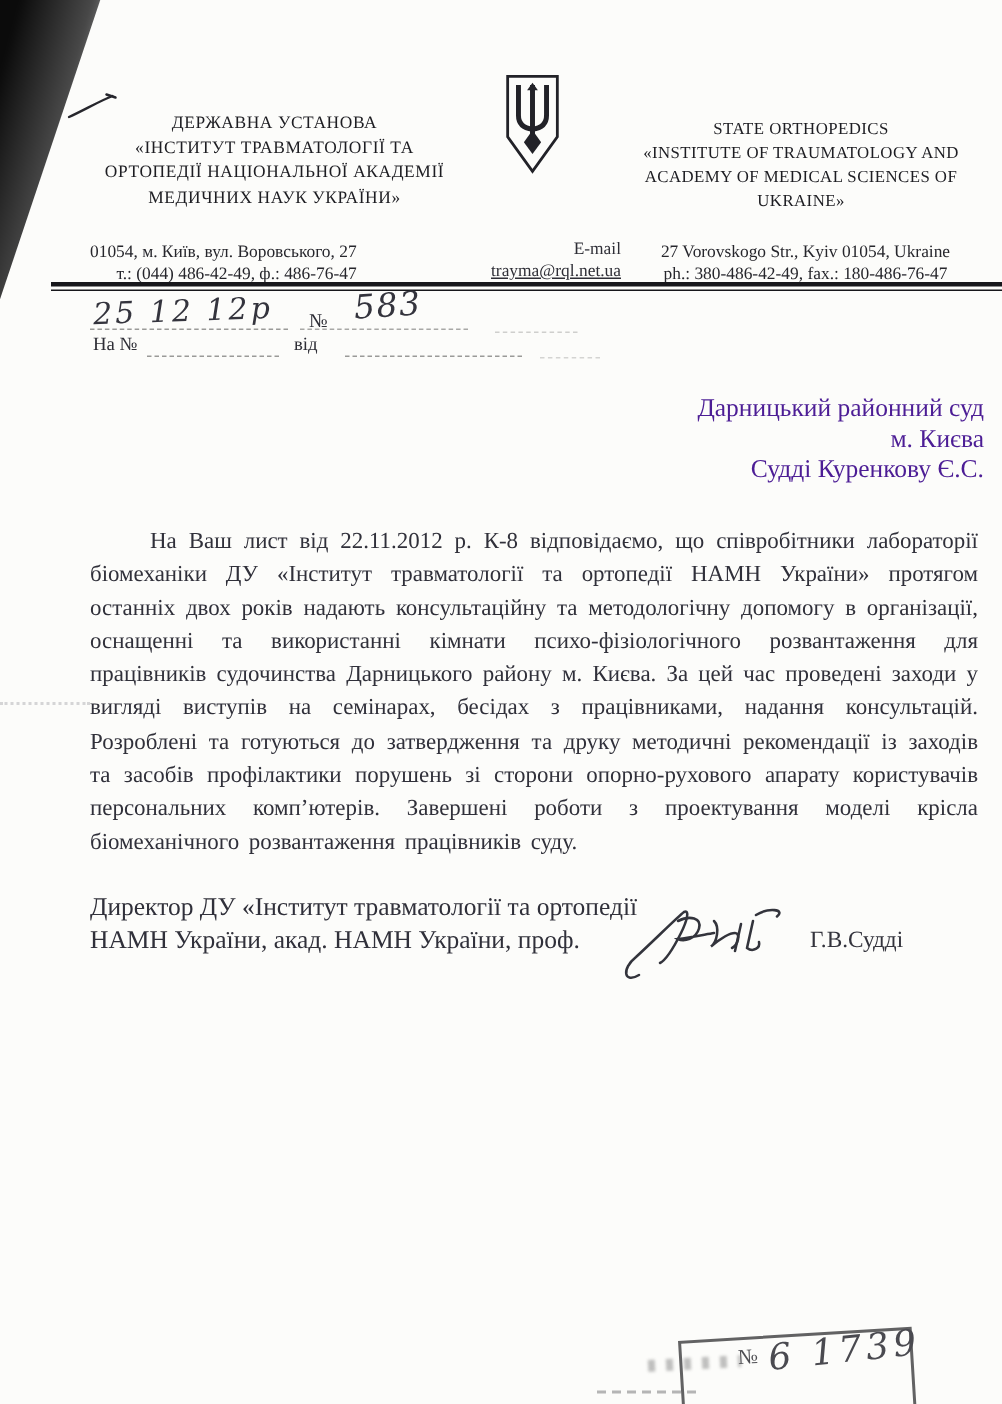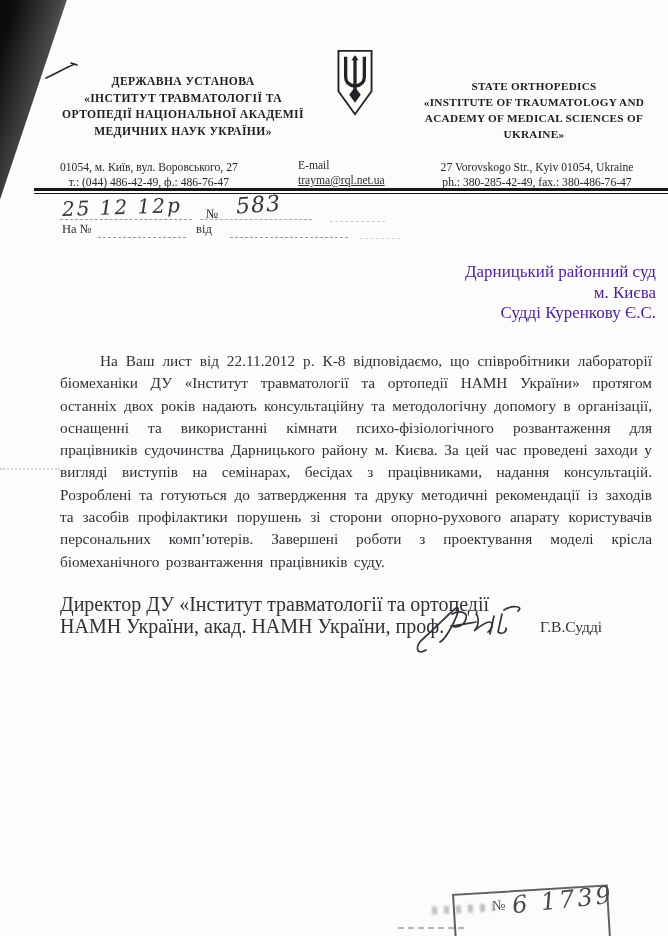--- a/index.html
+++ b/index.html
@@ -16,29 +16,29 @@
     clip-path:polygon(0 0, 94% 0, 6% 100%, 0 100%);
     filter:blur(1.6px);
   }
   .pen-stroke { position:absolute; left:45px; top:62px; width:34px; height:18px; }
   .margin-artifact {
     position:absolute; left:0; top:468px; width:60px; height:0;
     border-top:2px dotted rgba(140,140,145,0.35);
   }
 
   
-  .org { position:absolute; text-align:center; font-weight:bold; color:#1d1d22; }
+  .org { position:absolute; text-align:center; font-weight:normal; color:#1d1d22; }
   .org-left  { left:52px;  top:74px;  width:262px; font-size:11.6px; line-height:16.5px; letter-spacing:.4px; }
   .org-right { left:408px; top:78px;  width:252px; font-size:11.2px; line-height:16px;  letter-spacing:.3px; }
   .emblem { position:absolute; left:327px; top:48px; width:56px; height:72px; }
 
   .addr { position:absolute; top:160px; font-size:11.6px; line-height:15px; color:#26262c; }
-  .addr-left  { left:60px; text-align:center; }
+  .addr-left  { left:60px; text-align:right; }
   .addr-right { left:412px; width:250px; text-align:center; }
-  .email-block { position:absolute; left:298px; top:158px; width:116px; text-align:left;
+  .email-block { position:absolute; left:298px; top:158px; width:116px; text-align:right;
                  font-size:11.6px; line-height:15px; }
   .email-value { text-decoration:underline; }
 
   .rule {
     position:absolute; left:34px; right:0; top:188px; height:2px;
     border-top:3px solid #17171b; border-bottom:1px solid #17171b;
   }
 
   
   .hw { font-family:"DejaVu Serif", serif; font-style:italic; color:#34343d; }
@@ -64,21 +64,21 @@
   }
 
   
   .body-par {
     position:absolute; left:60px; top:350px; width:592px;
     font-size:15.3px; line-height:22.3px; text-align:justify; text-align-last:left;
     text-indent:40px; word-spacing:2.6px; color:#30303a;
   }
 
   
-  .sig-title { position:absolute; left:60px; top:594px; font-size:20px; line-height:21.5px; color:#30303a; }
+  .sig-title { position:absolute; left:60px; top:594px; font-size:17px; line-height:21.5px; color:#30303a; }
   .sig-mark  { position:absolute; left:412px; top:598px; width:116px; height:58px; }
   .sig-name  { position:absolute; left:540px; top:618px; font-size:15.5px; color:#33333c; }
 
   
   .executor { position:absolute; left:62px; top:814px; font-size:12.3px; line-height:18px; color:#3a3a42; }
 
   
   .stamp-box {
     position:absolute; left:452px; top:894px; width:152px; height:90px;
     border:2px solid rgba(70,70,72,0.85); transform:rotate(-3.5deg);
@@ -136,21 +136,21 @@
   <div class="addr addr-left">
     <div>01054, м. Київ, вул. Воровського, 27</div>
     <div>т.: (044) 486-42-49, ф.: 486-76-47</div>
   </div>
   <div class="email-block">
     <div>E-mail</div>
     <div class="email-value">trayma@rql.net.ua</div>
   </div>
   <div class="addr addr-right">
     <div>27 Vorovskogo Str., Kyiv  01054, Ukraine</div>
-    <div>ph.: 380-285-42-49, fax.: 380-486-76-47</div>
+    <div>ph.: 380-486-42-49, fax.: 180-486-76-47</div>
   </div>
 
   <div class="rule"></div>
 
   <div class="hw ref-date">25 12 12р</div>
   <div class="ref-no-lbl">№</div>
   <div class="hw ref-no-val">583</div>
   <div class="u-dots ud1"></div>
   <div class="u-dots ud2"></div>
   <div class="u-dots ud3"></div>

